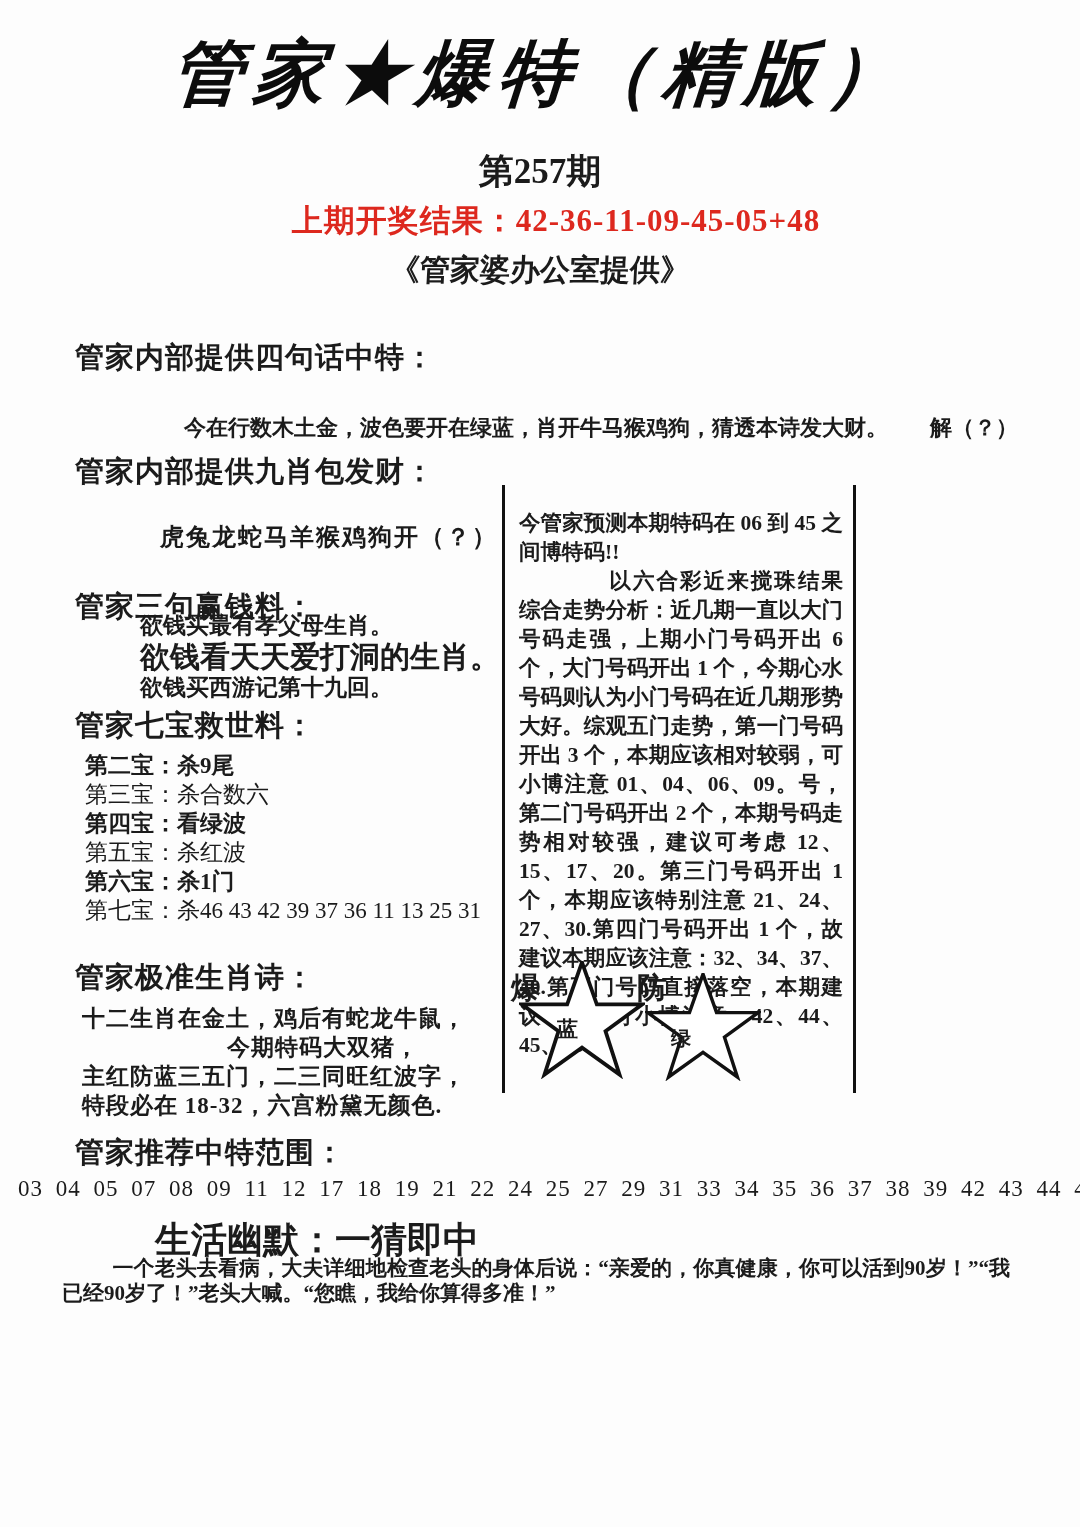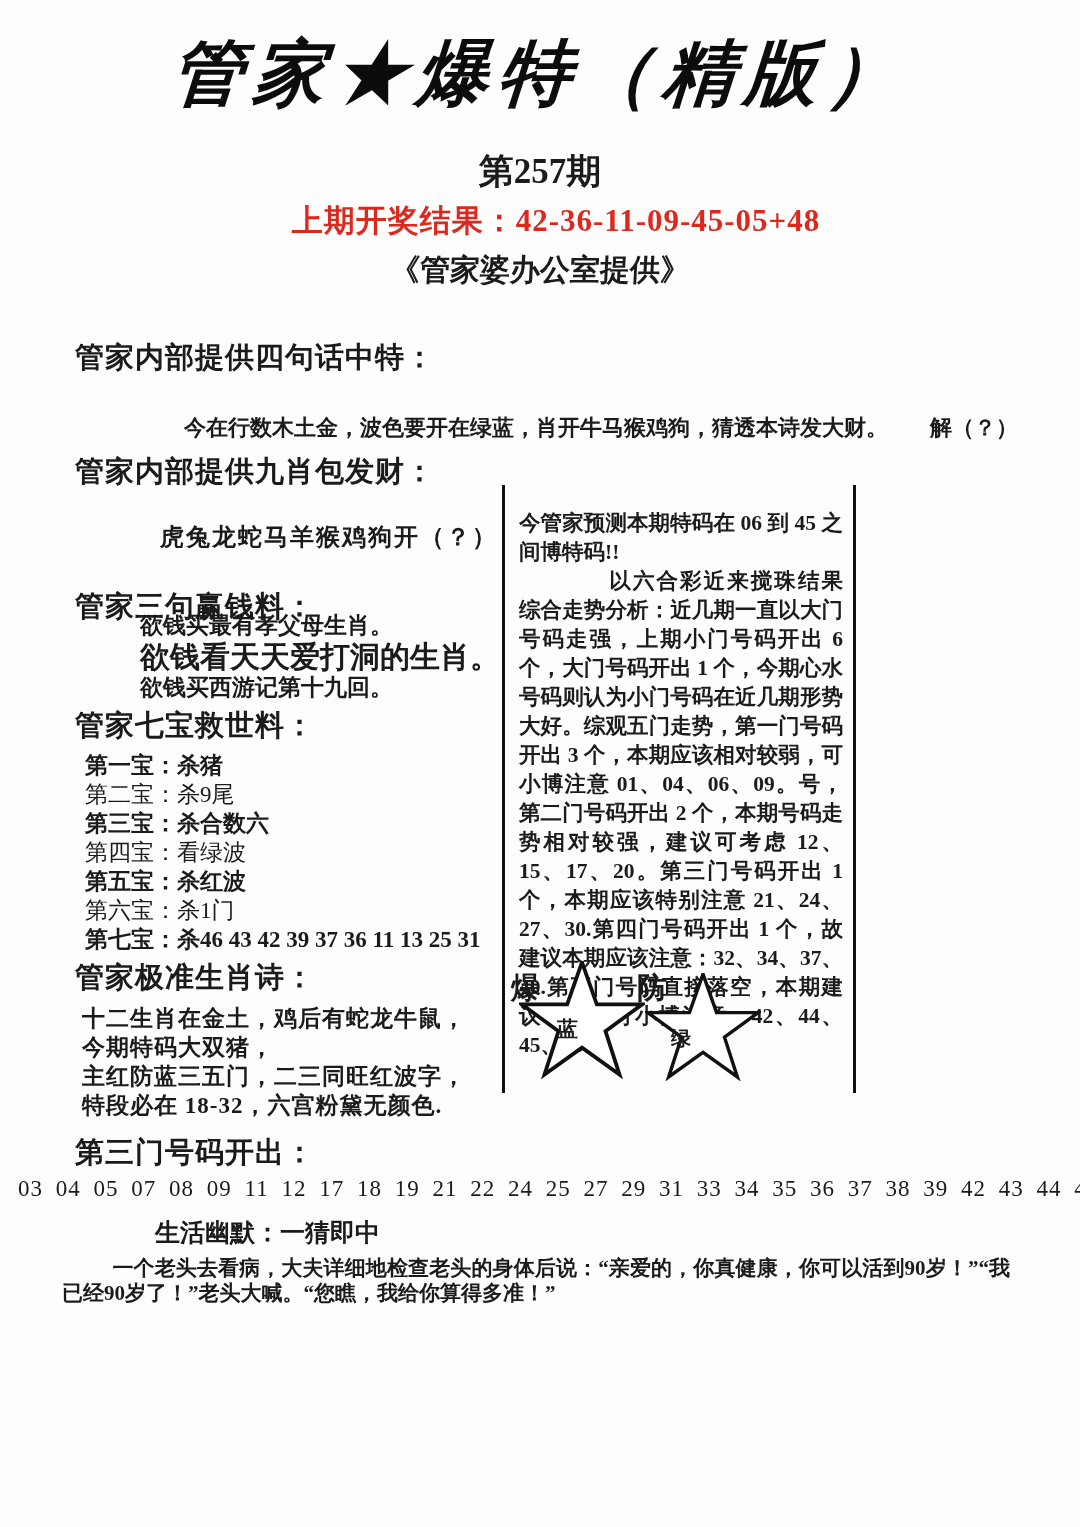--- a/index.html
+++ b/index.html
@@ -26,25 +26,25 @@
   .h-nine{left:75px;top:452px;}
   .nine-content{left:160px;top:521px;font-size:24px;font-weight:bold;letter-spacing:2px;}
   .h-three{left:75px;top:563px;margin-top:24px;}
   .three-lines{left:140px;top:610px;font-size:23px;line-height:31px;font-weight:600;}
   .three-lines div:nth-child(2){font-weight:bold;font-size:30px;}
   .h-seven{left:75px;top:706px;}
   .treasures{left:85px;top:751px;font-size:23px;line-height:29px;}
   .treasures .t-row:nth-child(odd){font-weight:bold;}
   .h-zpoem{left:75px;top:958px;}
   .zpoem{left:82px;top:1004px;font-size:23px;line-height:29px;font-weight:bold;letter-spacing:1px;}
-  .zpoem div:nth-child(2){}
+  .zpoem div:nth-child(2){margin-left:145px;}
   .h-range{left:75px;top:1133px;}
   .range-numbers{left:18px;top:1176px;width:1050px;font-size:23px;font-weight:500;
     letter-spacing:1px;word-spacing:6px;white-space:nowrap;}
-  .h-humor{left:155px;top:1216px;font-size:25px;font-weight:bold;}
+  .h-humor{left:155px;top:1216px;font-size:36px;font-weight:bold;}
   .joke{left:62px;top:1256px;width:948px;font-size:21px;line-height:25px;
     font-weight:bold;text-indent:2.4em;text-align:justify;}
   
   .panel{
     left:502px;top:485px;width:354px;height:608px;
     border-left:3px solid #111;border-right:3px solid #111;box-sizing:border-box;padding-left:20px;
   }
   .panel-text{position:absolute;left:14px;right:10px;top:24px;
     font-size:21.5px;line-height:29px;text-align:justify;}
   .panel-intro{font-weight:bold;margin:0;}
@@ -85,38 +85,37 @@
 
   <div class="abs sec-h h-three">管家三句赢钱料：</div>
   <div class="abs three-lines">
     <div>欲钱买最有孝父母生肖。</div>
     <div>欲钱看天天爱打洞的生肖。</div>
     <div>欲钱买西游记第十九回。</div>
   </div>
 
   <div class="abs sec-h h-seven">管家七宝救世料：</div>
   <div class="abs treasures">
-    <div class="t-row"><span>第一宝：</span><span>杀猪</span></div>
     <div class="t-row"><span>第二宝：</span><span>杀9尾</span></div>
     <div class="t-row"><span>第三宝：</span><span>杀合数六</span></div>
     <div class="t-row"><span>第四宝：</span><span>看绿波</span></div>
     <div class="t-row"><span>第五宝：</span><span>杀红波</span></div>
     <div class="t-row"><span>第六宝：</span><span>杀1门</span></div>
     <div class="t-row"><span>第七宝：</span><span>杀46 43 42 39 37 36 11 13 25 31</span></div>
   </div>
 
   <div class="abs sec-h h-zpoem">管家极准生肖诗：</div>
   <div class="abs zpoem">
     <div>十二生肖在金土，鸡后有蛇龙牛鼠，</div>
     <div>今期特码大双猪，</div>
     <div>主红防蓝三五门，二三同旺红波字，</div>
     <div>特段必在 18-32，六宫粉黛无颜色.</div>
   </div>
 
-  <div class="abs sec-h h-range">第三门号码开出：</div>
+  <div class="abs sec-h h-range">管家推荐中特范围：</div>
   <div class="abs range-numbers">03 04 05 07 08 09 11 12 17 18 19 21 22 24 25 27 29 31 33 34 35 36 37 38 39 42 43 44 45 46 47</div>
 
   <div class="abs h-humor">生活幽默：一猜即中</div>
   <div class="abs joke">一个老头去看病，大夫详细地检查老头的身体后说：“亲爱的，你真健康，你可以活到90岁！”“我已经90岁了！”老头大喊。“您瞧，我给你算得多准！”</div>
 
   <div class="abs panel">
     <div class="panel-text">
       <p class="panel-intro">今管家预测本期特码在 06 到 45 之间博特码!!</p>
       <p class="panel-analysis">以六合彩近来搅珠结果综合走势分析：近几期一直以大门号码走强，上期小门号码开出 6 个，大门号码开出 1 个，今期心水号码则认为小门号码在近几期形势大好。综观五门走势，第一门号码开出 3 个，本期应该相对较弱，可小博注意 01、04、06、09。号，第二门号码开出 2 个，本期号码走势相对较强，建议可考虑 12、15、17、20。第三门号码开出 1 个，本期应该特别注意 21、24、27、30.第四门号码开出 1 个，故建议本期应该注意：32、34、37、40.第五门号码直接落空，本期建议考虑，可小博注意：42、44、45、48.</p>
     </div>

